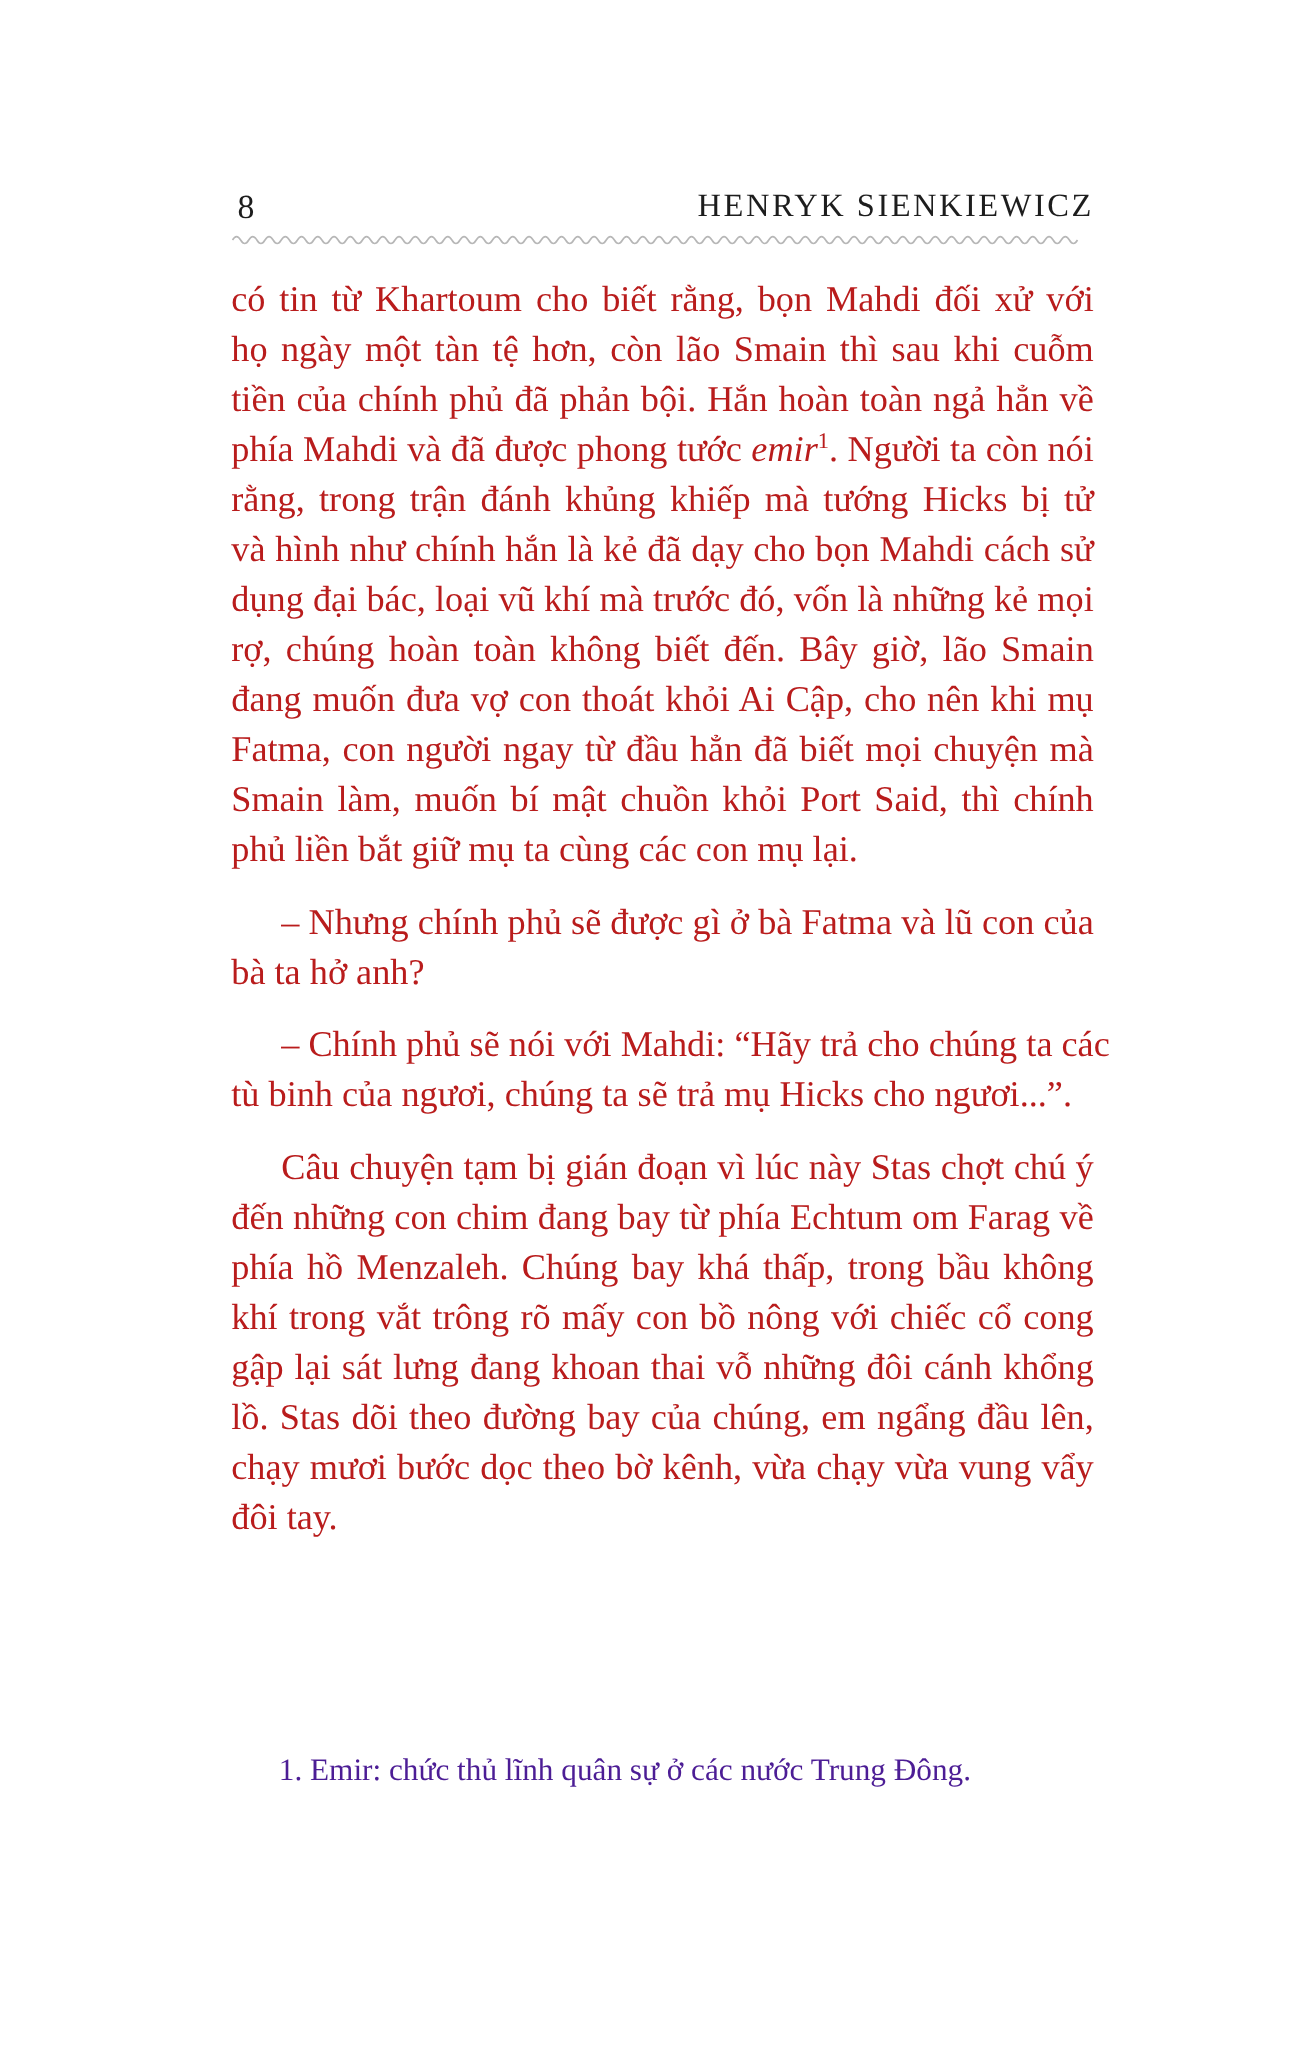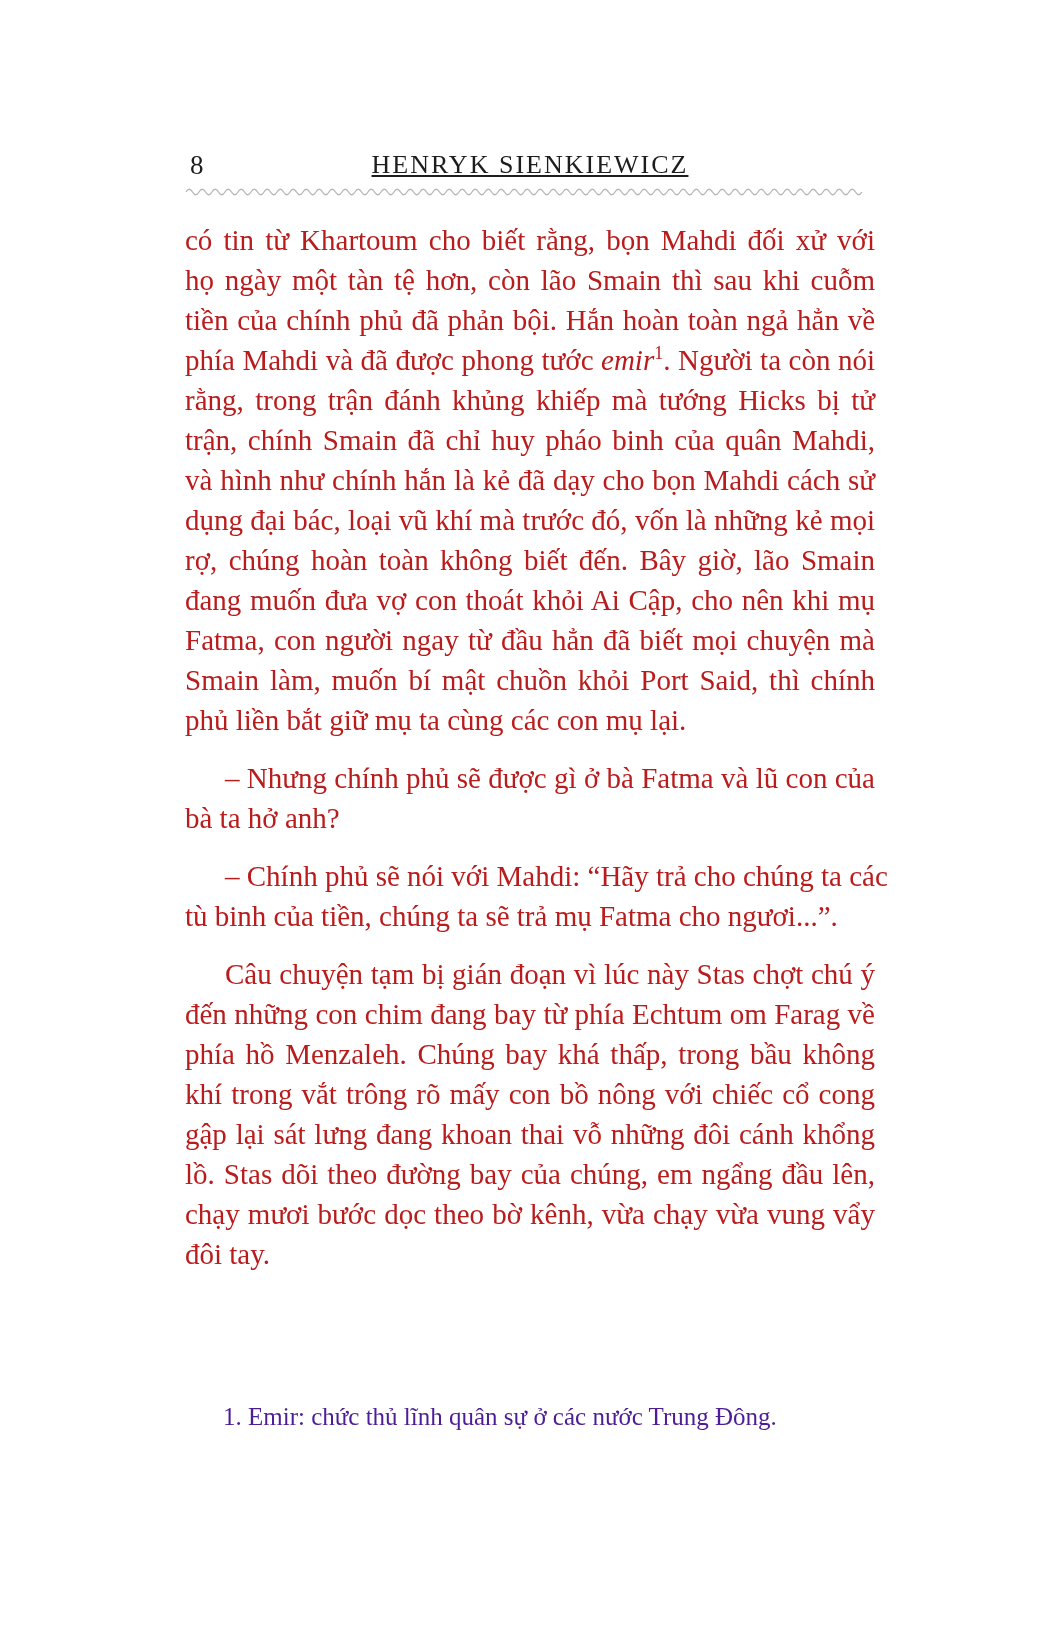--- a/index.html
+++ b/index.html
@@ -13,24 +13,23 @@
 
   
   .header{
     position:absolute;left:185px;top:148px;width:690px;height:34px;
   }
   .pagenum{
     position:absolute;left:5px;top:2px;
     font-size:27px;color:#1d1d1d;
   }
   .running-head{
-    display:block;text-align:center;
+    display:block;text-align:right;
     font-size:26px;letter-spacing:2px;color:#1d1d1d;
     padding-top:2px;
-    text-decoration:underline;
   }
   .wavy{
     position:absolute;left:185px;top:186px;width:678px;height:12px;
   }
   .wavy path{fill:none;stroke:#b7b7b7;stroke-width:1.3px;}
 
   
   .body-text{
     position:absolute;left:185px;top:220px;width:690px;
     font-size:29px;line-height:40px;color:#b91c1c;
@@ -68,36 +67,35 @@
     <path id="wavepath" d="M1,6 q3.25,-5.5 6.5,0 q3.25,5.5 6.5,0 q3.25,-5.5 6.5,0 q3.25,5.5 6.5,0 q3.25,-5.5 6.5,0 q3.25,5.5 6.5,0 q3.25,-5.5 6.5,0 q3.25,5.5 6.5,0 q3.25,-5.5 6.5,0 q3.25,5.5 6.5,0 q3.25,-5.5 6.5,0 q3.25,5.5 6.5,0 q3.25,-5.5 6.5,0 q3.25,5.5 6.5,0 q3.25,-5.5 6.5,0 q3.25,5.5 6.5,0 q3.25,-5.5 6.5,0 q3.25,5.5 6.5,0 q3.25,-5.5 6.5,0 q3.25,5.5 6.5,0 q3.25,-5.5 6.5,0 q3.25,5.5 6.5,0 q3.25,-5.5 6.5,0 q3.25,5.5 6.5,0 q3.25,-5.5 6.5,0 q3.25,5.5 6.5,0 q3.25,-5.5 6.5,0 q3.25,5.5 6.5,0 q3.25,-5.5 6.5,0 q3.25,5.5 6.5,0 q3.25,-5.5 6.5,0 q3.25,5.5 6.5,0 q3.25,-5.5 6.5,0 q3.25,5.5 6.5,0 q3.25,-5.5 6.5,0 q3.25,5.5 6.5,0 q3.25,-5.5 6.5,0 q3.25,5.5 6.5,0 q3.25,-5.5 6.5,0 q3.25,5.5 6.5,0 q3.25,-5.5 6.5,0 q3.25,5.5 6.5,0 q3.25,-5.5 6.5,0 q3.25,5.5 6.5,0 q3.25,-5.5 6.5,0 q3.25,5.5 6.5,0 q3.25,-5.5 6.5,0 q3.25,5.5 6.5,0 q3.25,-5.5 6.5,0 q3.25,5.5 6.5,0 q3.25,-5.5 6.5,0 q3.25,5.5 6.5,0 q3.25,-5.5 6.5,0 q3.25,5.5 6.5,0 q3.25,-5.5 6.5,0 q3.25,5.5 6.5,0 q3.25,-5.5 6.5,0 q3.25,5.5 6.5,0 q3.25,-5.5 6.5,0 q3.25,5.5 6.5,0 q3.25,-5.5 6.5,0 q3.25,5.5 6.5,0 q3.25,-5.5 6.5,0 q3.25,5.5 6.5,0 q3.25,-5.5 6.5,0 q3.25,5.5 6.5,0 q3.25,-5.5 6.5,0 q3.25,5.5 6.5,0 q3.25,-5.5 6.5,0 q3.25,5.5 6.5,0 q3.25,-5.5 6.5,0 q3.25,5.5 6.5,0 q3.25,-5.5 6.5,0 q3.25,5.5 6.5,0 q3.25,-5.5 6.5,0 q3.25,5.5 6.5,0 q3.25,-5.5 6.5,0 q3.25,5.5 6.5,0 q3.25,-5.5 6.5,0 q3.25,5.5 6.5,0 q3.25,-5.5 6.5,0 q3.25,5.5 6.5,0 q3.25,-5.5 6.5,0 q3.25,5.5 6.5,0 q3.25,-5.5 6.5,0 q3.25,5.5 6.5,0 q3.25,-5.5 6.5,0 q3.25,5.5 6.5,0 q3.25,-5.5 6.5,0 q3.25,5.5 6.5,0 q3.25,-5.5 6.5,0 q3.25,5.5 6.5,0 q3.25,-5.5 6.5,0 q3.25,5.5 6.5,0 q3.25,-5.5 6.5,0 q3.25,5.5 6.5,0 q3.25,-5.5 6.5,0 q3.25,5.5 6.5,0 q3.25,-5.5 6.5,0 q3.25,5.5 6.5,0 q3.25,-5.5 6.5,0 q3.25,5.5 6.5,0 q3.25,-5.5 6.5,0 q3.25,5.5 6.5,0" stroke="#b7b7b7"></path>
   </svg>
 
   <div class="body-text" id="paragraphs">
       <div class="para">
         <div class="line first">có tin từ Khartoum cho biết rằng, bọn Mahdi đối xử với</div>
         <div class="line">họ ngày một tàn tệ hơn, còn lão Smain thì sau khi cuỗm</div>
         <div class="line">tiền của chính phủ đã phản bội. Hắn hoàn toàn ngả hẳn về</div>
         <div class="line">phía Mahdi và đã được phong tước <i>emir</i><sup>1</sup>. Người ta còn nói</div>
         <div class="line">rằng, trong trận đánh khủng khiếp mà tướng Hicks bị tử</div>
-        <div class="line">trận, chính Smain đã chỉ huy pháo binh của quân Mahdi,</div>
         <div class="line">và hình như chính hắn là kẻ đã dạy cho bọn Mahdi cách sử</div>
         <div class="line">dụng đại bác, loại vũ khí mà trước đó, vốn là những kẻ mọi</div>
         <div class="line">rợ, chúng hoàn toàn không biết đến. Bây giờ, lão Smain</div>
         <div class="line">đang muốn đưa vợ con thoát khỏi Ai Cập, cho nên khi mụ</div>
         <div class="line">Fatma, con người ngay từ đầu hẳn đã biết mọi chuyện mà</div>
         <div class="line">Smain làm, muốn bí mật chuồn khỏi Port Said, thì chính</div>
         <div class="line last">phủ liền bắt giữ mụ ta cùng các con mụ lại.</div>
       </div>
       <div class="para indent">
         <div class="line first">– Nhưng chính phủ sẽ được gì ở bà Fatma và lũ con của</div>
         <div class="line last">bà ta hở anh?</div>
       </div>
       <div class="para indent">
         <div class="line first">– Chính phủ sẽ nói với Mahdi: “Hãy trả cho chúng ta các</div>
-        <div class="line last">tù binh của tiền, chúng ta sẽ trả mụ Fatma cho ngươi...”.</div>
+        <div class="line last">tù binh của ngươi, chúng ta sẽ trả mụ Hicks cho ngươi...”.</div>
       </div>
       <div class="para indent">
         <div class="line first">Câu chuyện tạm bị gián đoạn vì lúc này Stas chợt chú ý</div>
         <div class="line">đến những con chim đang bay từ phía Echtum om Farag về</div>
         <div class="line">phía hồ Menzaleh. Chúng bay khá thấp, trong bầu không</div>
         <div class="line">khí trong vắt trông rõ mấy con bồ nông với chiếc cổ cong</div>
         <div class="line">gập lại sát lưng đang khoan thai vỗ những đôi cánh khổng</div>
         <div class="line">lồ. Stas dõi theo đường bay của chúng, em ngẩng đầu lên,</div>
         <div class="line">chạy mươi bước dọc theo bờ kênh, vừa chạy vừa vung vẩy</div>
         <div class="line last">đôi tay.</div>

